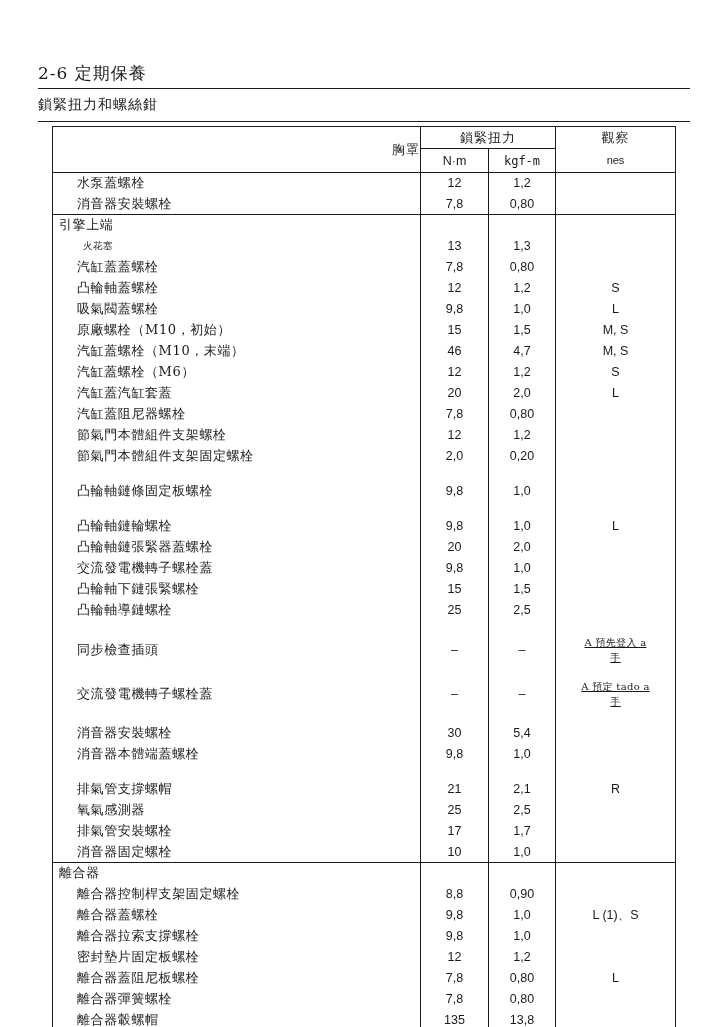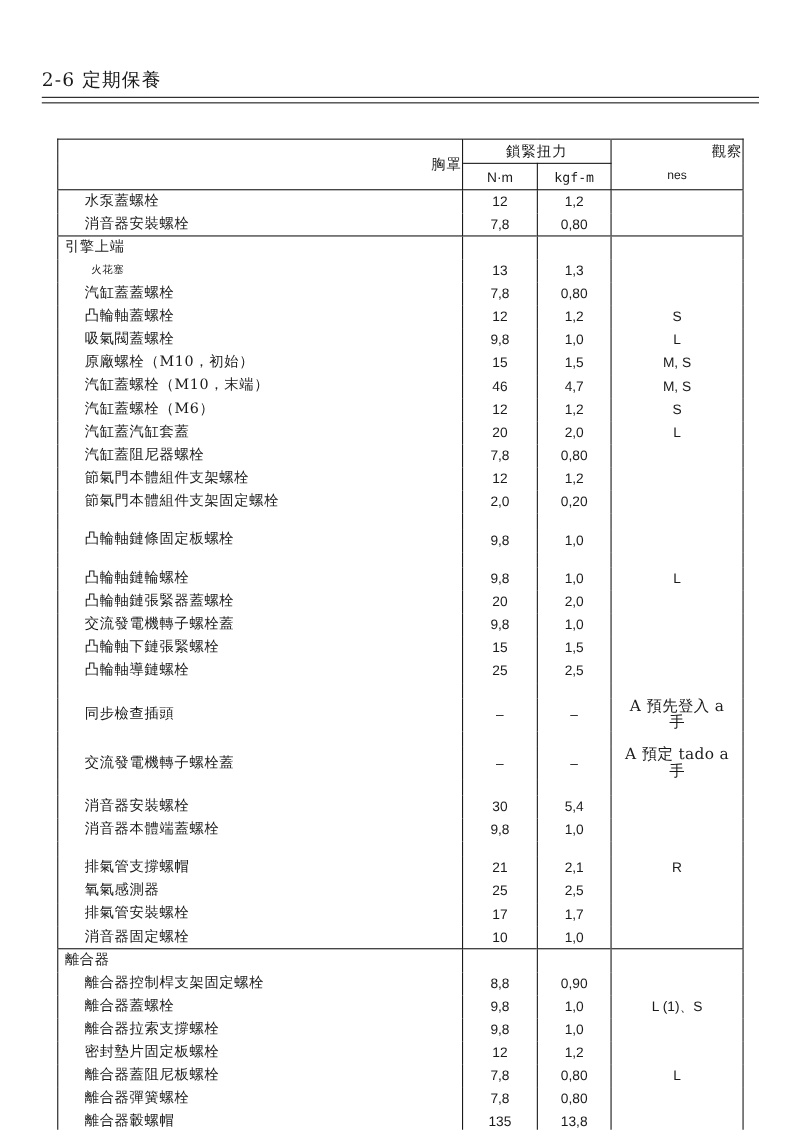--- a/index.html
+++ b/index.html
@@ -92,21 +92,21 @@
   }
   .th-torque {
     text-align: center;
     font-size: 13px;
     border-right: 1.2px solid #1a1a1a;
     border-bottom: 1.1px solid #1a1a1a;
     height: 21px;
     letter-spacing: 1px;
   }
   .th-obs {
-    text-align: right;
+    text-align: center;
     padding-left: 7px;
     font-size: 13px;
     height: 21px;
     letter-spacing: 1px;
   }
   .th-nm, .th-kgf {
     text-align: center;
     height: 23px;
     border-bottom: 1.2px solid #1a1a1a;
     border-right: 1.2px solid #1a1a1a;
@@ -149,23 +149,24 @@
     font-size: 12.5px;
   }
   td.obs {
     text-align: center;
     font-size: 12.5px;
     font-family: "Liberation Sans", sans-serif;
     line-height: 14px;
   }
   td.obs.cjk {
     font-family: "DejaVu Serif", "Liberation Serif", serif;
-    font-size: 14px;
+    font-size: 10px;
     line-height: 15px;
     letter-spacing: 0.3px;
+    text-decoration: underline;
   }
 
   tr.row { height: 21px; }
   tr.row.gap { height: 23px; }
   tr.spacer { height: 14px; }
   tr.spacer td { border-right: 1.2px solid #1a1a1a; }
   tr.spacer td.last { border-right: none; }
 
   tr.sect-break > td {
     border-top: 1.2px solid #1a1a1a;
@@ -174,20 +175,21 @@
   .two-line { display: block; }
 </style>
 </head>
 <body>
 
 <div class="page">
 
   <div class="page-head">
     <div class="chapter-title">2-6  定期保養</div>
     <div class="rule"></div>
+    <div class="section-title">鎖緊扭力和螺絲鉗</div>
     <div class="rule"></div>
   </div>
 
   <table class="torque-table">
     <colgroup>
       <col class="c-item">
         <col class="c-nm">
         <col class="c-kgf">
         <col class="c-obs">
     </colgroup>

